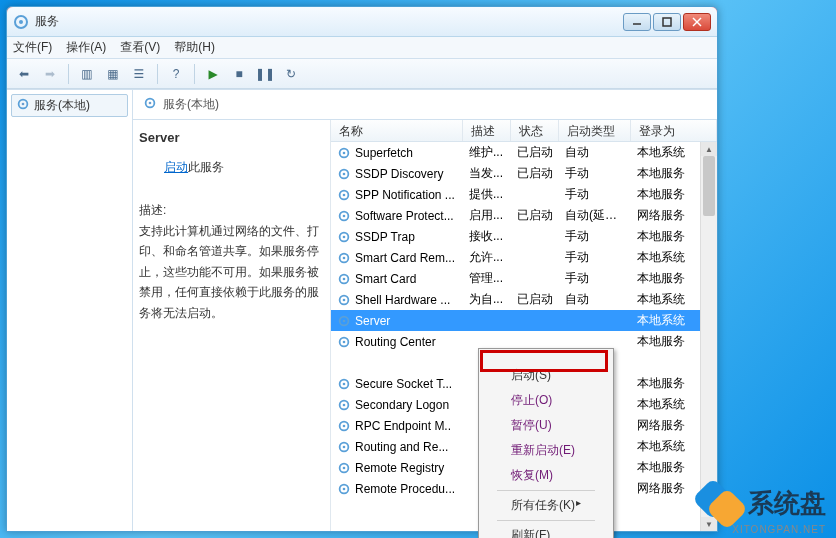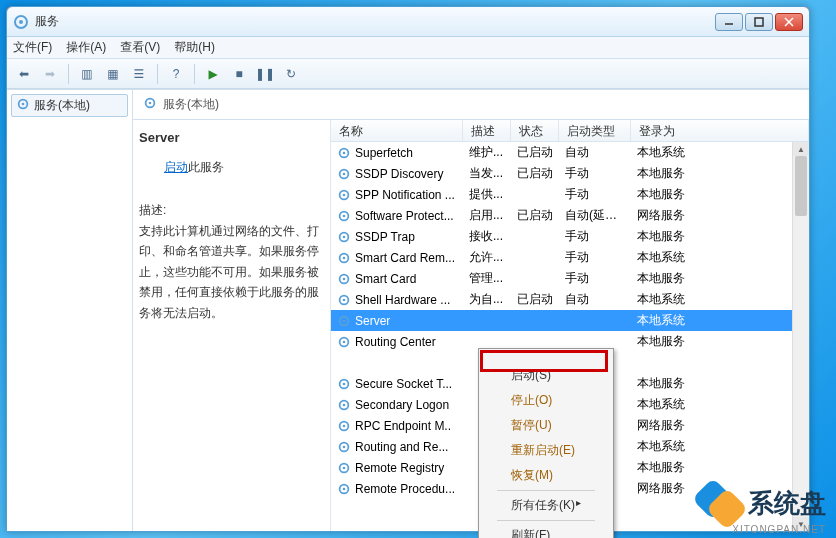--- a/index.html
+++ b/index.html
@@ -1,17 +1,17 @@
 <!DOCTYPE html>
 <html><head>
 <meta charset="utf-8">
 <style>
 * { box-sizing: border-box; margin: 0; padding: 0; font-family: "Microsoft YaHei", "Segoe UI", Tahoma, sans-serif; font-size: 12px; }
 body { background: linear-gradient(135deg, #0a8fe6 0%, #5cc3f7 50%, #0a8fe6 100%); width: 836px; height: 538px; overflow: hidden; position: relative; }
-.window { position: absolute; left: 6px; top: 6px; width: 804px; height: 526px; background: #fca5a5; border: 1px solid #4a9fd4; border-radius: 6px 6px 0 0; box-shadow: 0 0 8px rgba(0,0,0,0.3); display: flex; flex-direction: column; }
+.window { position: absolute; left: 6px; top: 6px; width: 712px; height: 526px; background: #fca5a5; border: 1px solid #4a9fd4; border-radius: 6px 6px 0 0; box-shadow: 0 0 8px rgba(0,0,0,0.3); display: flex; flex-direction: column; }
 .titlebar { height: 30px; background: linear-gradient(#f7fbff, #dfeefa); border-bottom: 1px solid #b8d6eb; display: flex; align-items: center; padding: 0 6px; border-radius: 6px 6px 0 0; }
 .titlebar .icon { width: 16px; height: 16px; margin-right: 6px; }
 .titlebar .title { flex: 1; color: #333; }
 .winbtns { display: flex; gap: 2px; }
 .winbtn { width: 28px; height: 18px; border: 1px solid #6a9bc4; border-radius: 3px; background: linear-gradient(#e8f3fb, #c5ddf0); display: flex; align-items: center; justify-content: center; cursor: pointer; }
 .winbtn.close { background: linear-gradient(#f08a7a, #d94a3a); border-color: #b03020; color: #fff; }
 .menubar { height: 22px; background: #f4f8fc; border-bottom: 1px solid #d0e0ee; display: flex; align-items: center; padding: 0 6px; gap: 14px; }
 .menubar span { color: #333; cursor: default; }
 .toolbar { height: 30px; background: linear-gradient(#f8fbfe, #e8f1f9); border-bottom: 1px solid #c8dae9; display: flex; align-items: center; padding: 0 6px; gap: 4px; }
 .tbtn { width: 22px; height: 22px; border: 1px solid transparent; border-radius: 2px; display: flex; align-items: center; justify-content: center; cursor: pointer; color: #4a6a8a; }
@@ -33,21 +33,21 @@
 .hcol { border-right: 1px solid #e0e8ef; padding: 3px 8px; color: #333; cursor: default; }
 .c1 { width: 132px; } .c2 { width: 48px; } .c3 { width: 48px; } .c4 { width: 72px; } .c5 { flex: 1; }
 .listbody { overflow-y: scroll; height: calc(100% - 22px); }
 .row { display: flex; height: 21px; align-items: center; }
 .row.selected { background: #3399ff; color: #fff; }
 .cell { padding: 0 6px; overflow: hidden; white-space: nowrap; text-overflow: ellipsis; }
 .cell.c1 { display: flex; align-items: center; gap: 4px; }
 .svcicon { width: 14px; height: 14px; flex-shrink: 0; }
 .ctxmenu { position: absolute; left: 478px; top: 348px; width: 136px; background: #f5f5f5; border: 1px solid #999; box-shadow: 2px 2px 4px rgba(0,0,0,0.3); z-index: 100; padding: 14px; }
 .ctxitem { padding: 4px 18px; color: #333; cursor: default; }
-.ctxitem.disabled { color: #a16207; }
+.ctxitem.disabled { color: #701a75; }
 .ctxitem.haschild::after { content: "▸"; float: right; font-size: 10px; }
 .ctxsep { height: 1px; background: #d0d0d0; margin: 2px 4px; }
 .ctxhighlight { position: absolute; left: 480px; top: 350px; width: 128px; height: 22px; border: 3px solid #c00; z-index: 101; pointer-events: none; }
 .watermark { position: absolute; right: 10px; bottom: 14px; display: flex; align-items: center; gap: 6px; z-index: 200; }
 .wm-logo { width: 48px; height: 42px; position: relative; }
 .wm-shape { position:absolute; width:30px; height:30px; border-radius:8px; transform: rotate(45deg); }
 .wm-blue { background:#1a8fe0; left:4px; top:2px; }
 .wm-orange { background:#f7a733; left:18px; top:12px; }
 .wm-text { font-size: 26px; font-weight: bold; color: #1a3a56; }
 .wm-url { position:absolute; bottom:-14px; right:0; font-size:10px; color:#888; letter-spacing:1px;}

